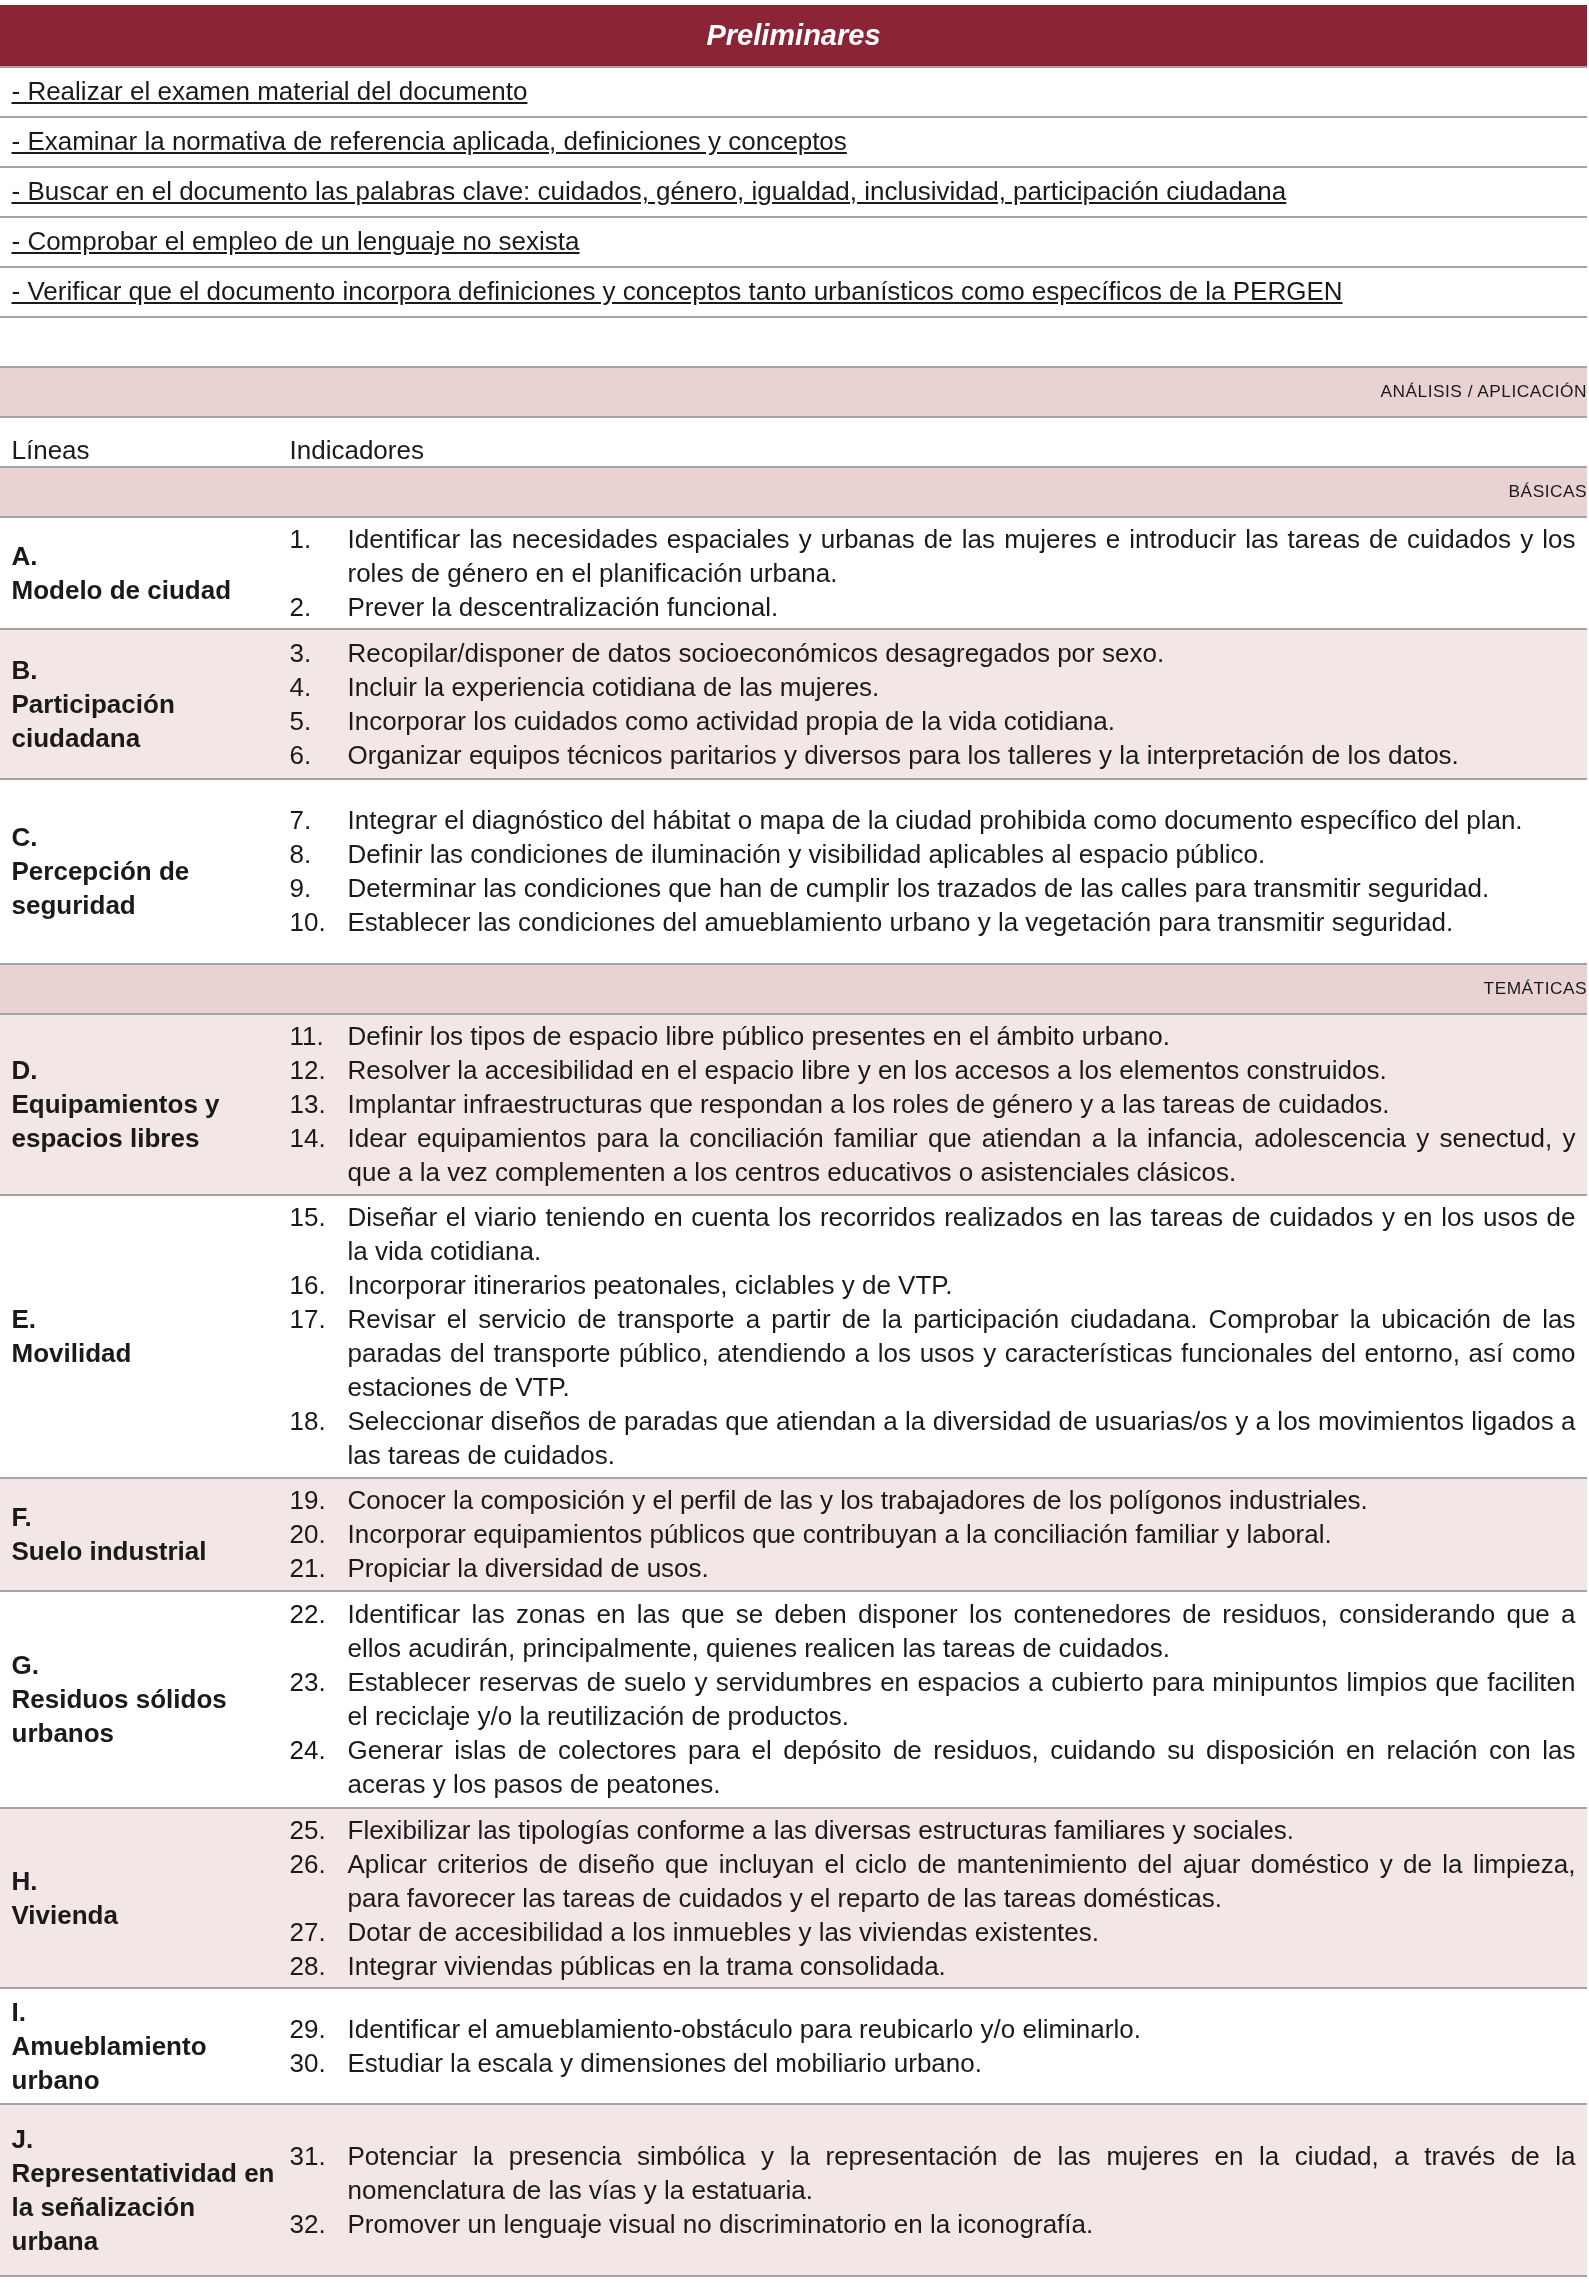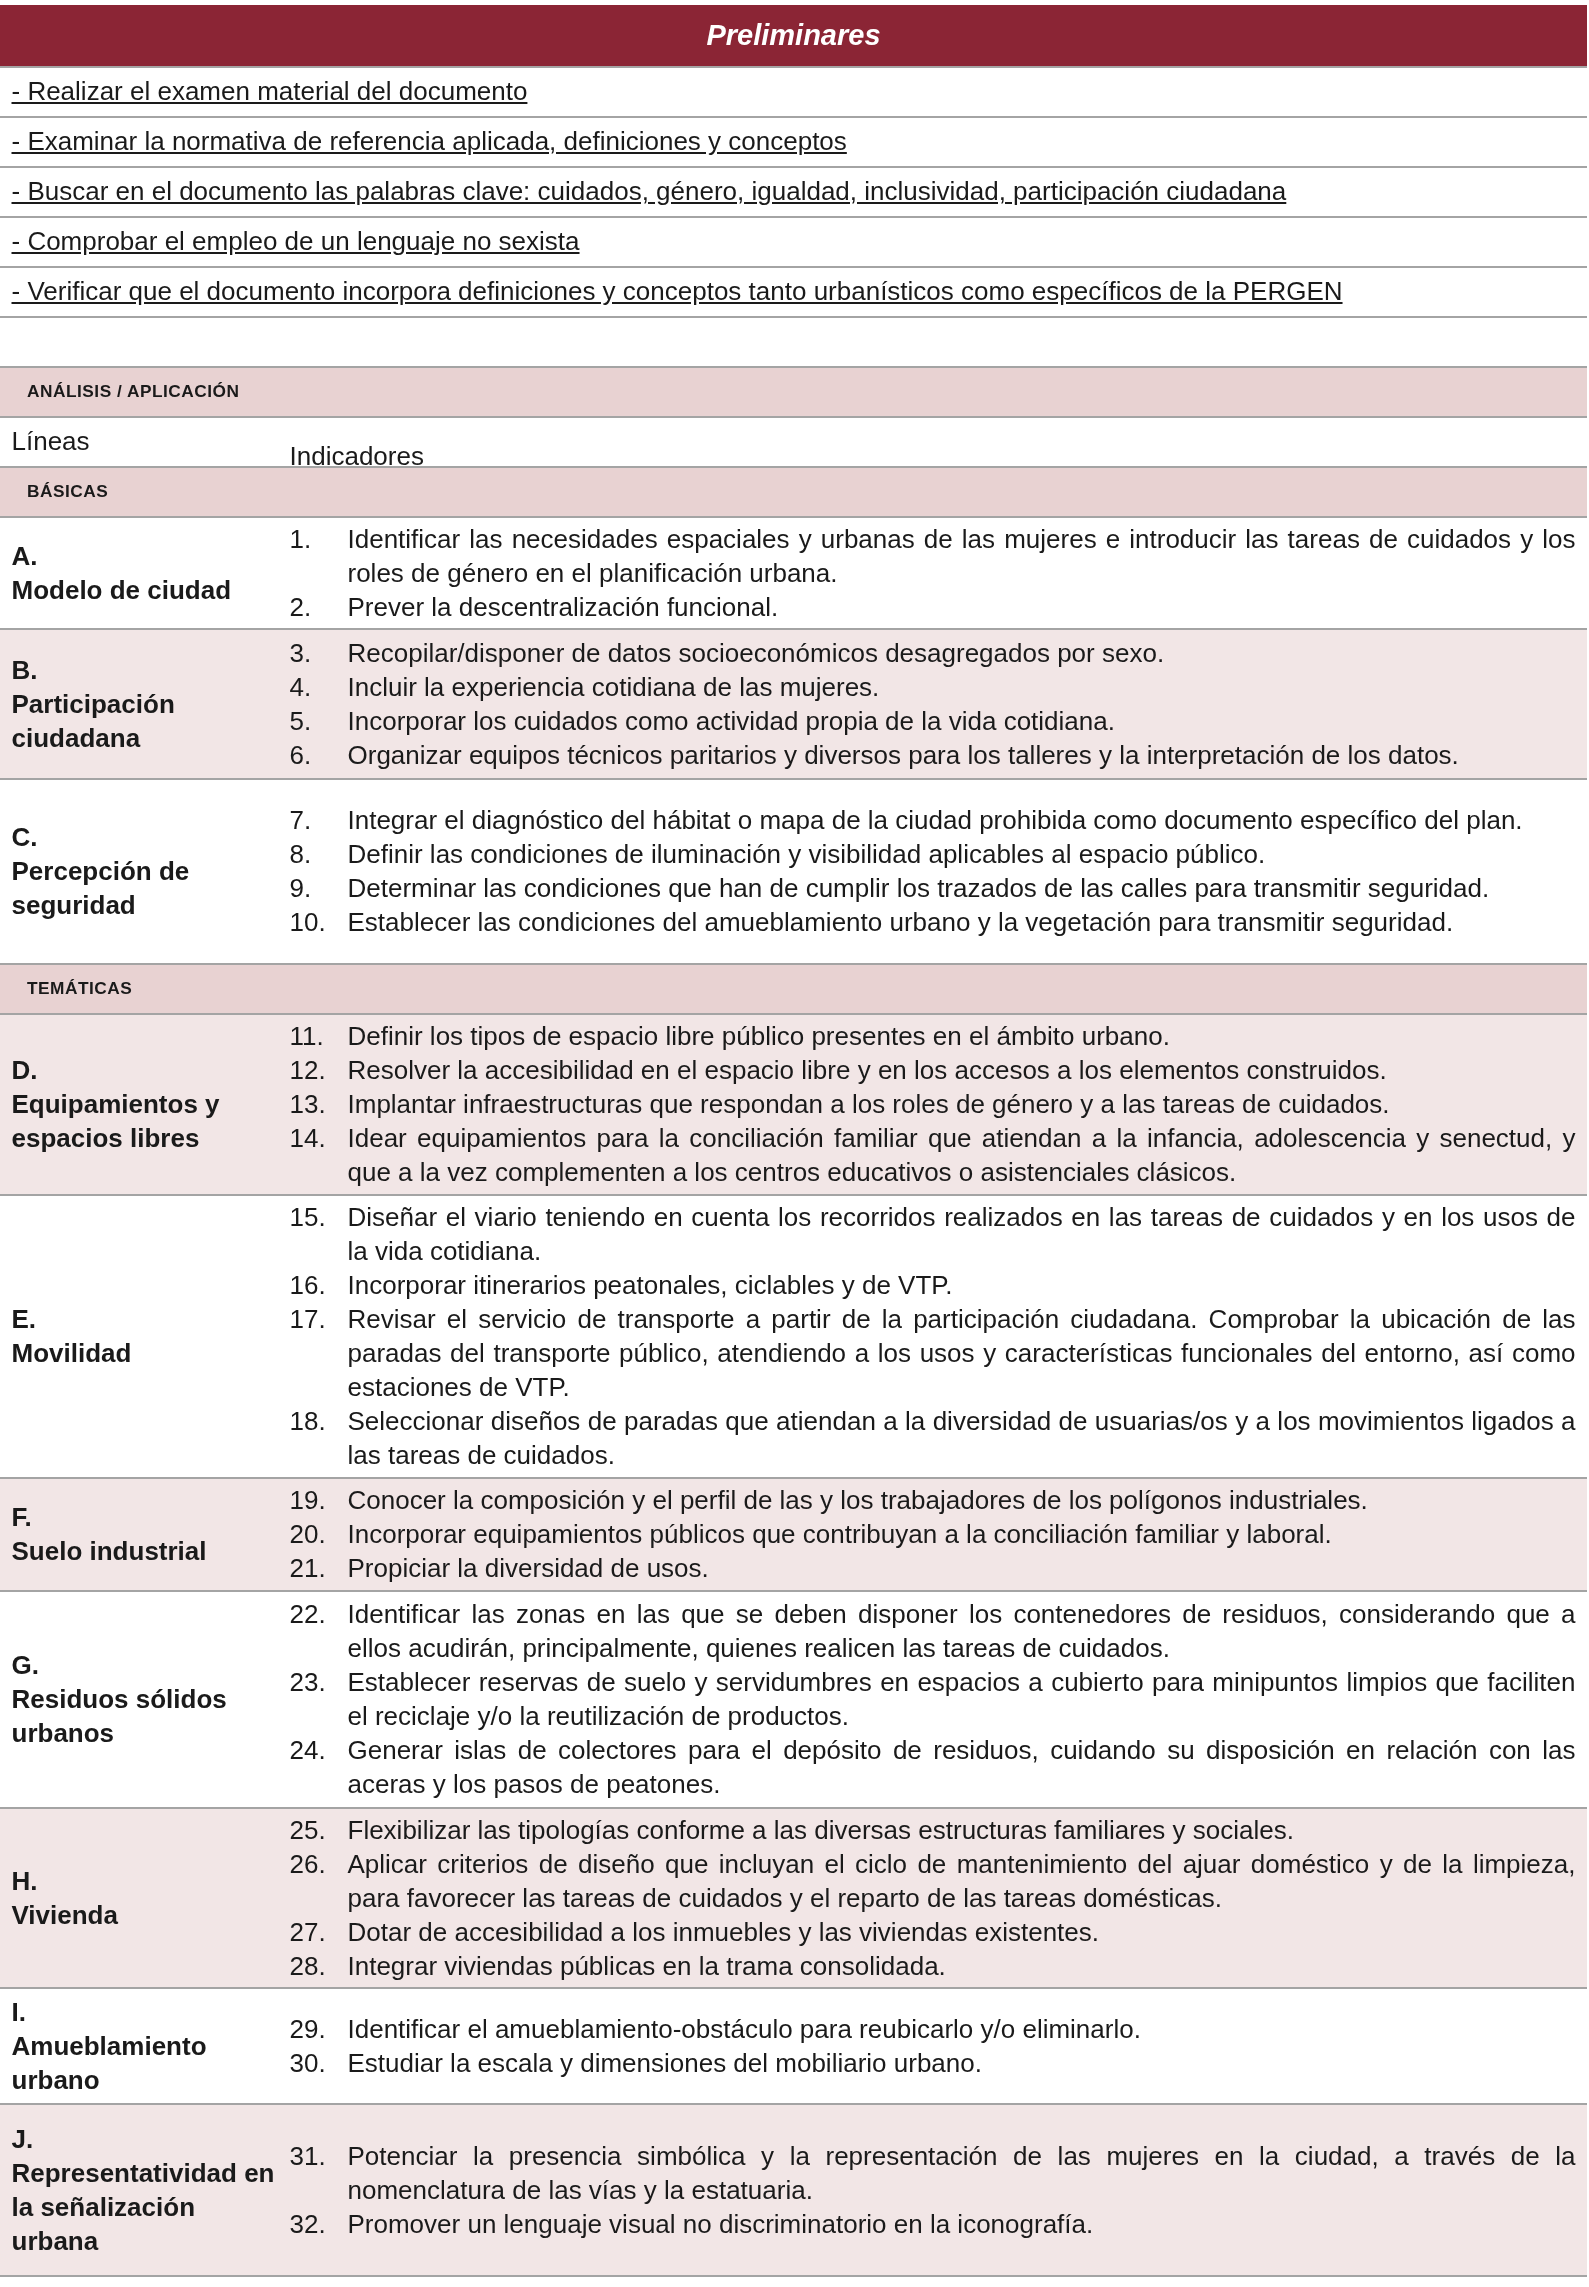--- a/index.html
+++ b/index.html
@@ -6,25 +6,25 @@
   body { width: 1590px; height: 2287px; position: relative; overflow: hidden;
          font-family: "Liberation Sans", sans-serif; color: #1a1a1a; }
   .wrap { position: absolute; left: 0; top: 4.8px; width: 1587px; }
   .title-bar { height: 63px; background: #8b2535; color: #fff; display: flex; align-items: center;
                justify-content: center; font-weight: bold; font-size: 29px;
                border-bottom: 2.9px solid #a4a4a4; box-sizing: border-box; font-style: italic; }
   .prelim-row { height: 50px; border-bottom: 2.9px solid #a4a4a4; box-sizing: border-box;
                 display: flex; align-items: center; padding-left: 11.5px; font-size: 26px; text-decoration: underline; }
   .gap { height: 50px; border-bottom: 2.9px solid #a4a4a4; box-sizing: border-box; }
   .section { height: 50px; background: #e8d2d2; border-bottom: 2.9px solid #a4a4a4; box-sizing: border-box;
-             display: flex; align-items: center; padding-left: 27px; font-size: 18px; font-weight: bold;
-             letter-spacing: 0.5px; font-variant: small-caps; }
+             display: flex; align-items: center; padding-left: 20px; font-size: 18px; font-weight: normal;
+             letter-spacing: 0.5px; font-variant: small-caps; justify-content: flex-end; }
   .section .cap { text-transform: uppercase; font-size: 17.3px; }
   .colhead { height: 50px; border-bottom: 2.9px solid #a4a4a4; box-sizing: border-box; display: flex;
-             align-items: center; font-size: 26px; }
+             align-items: flex-end; font-size: 26px; }
   .colhead .c1 { width: 277px; padding-left: 11.5px; box-sizing: border-box; }
   .colhead .c2 { padding-left: 12.5px; margin-top: 29px; }
   .row { display: flex; border-bottom: 2.9px solid #a4a4a4; box-sizing: border-box; }
   .row.alt { background: #f2e6e6; }
   .row .label { width: 277px; box-sizing: border-box; padding-left: 11.5px; display: flex; flex-direction: column;
                 justify-content: center; font-weight: bold; font-size: 26px; line-height: 34px; }
   .row .items { flex: 1; padding: 9.6px 11.5px 9.6px 0; box-sizing: border-box; display: flex;
                 flex-direction: column; justify-content: center; }
   .item { display: flex; font-size: 26px; line-height: 34px; }
   .item .num { width: 58px; flex: none; padding-left: 12.5px; box-sizing: content-box; }

